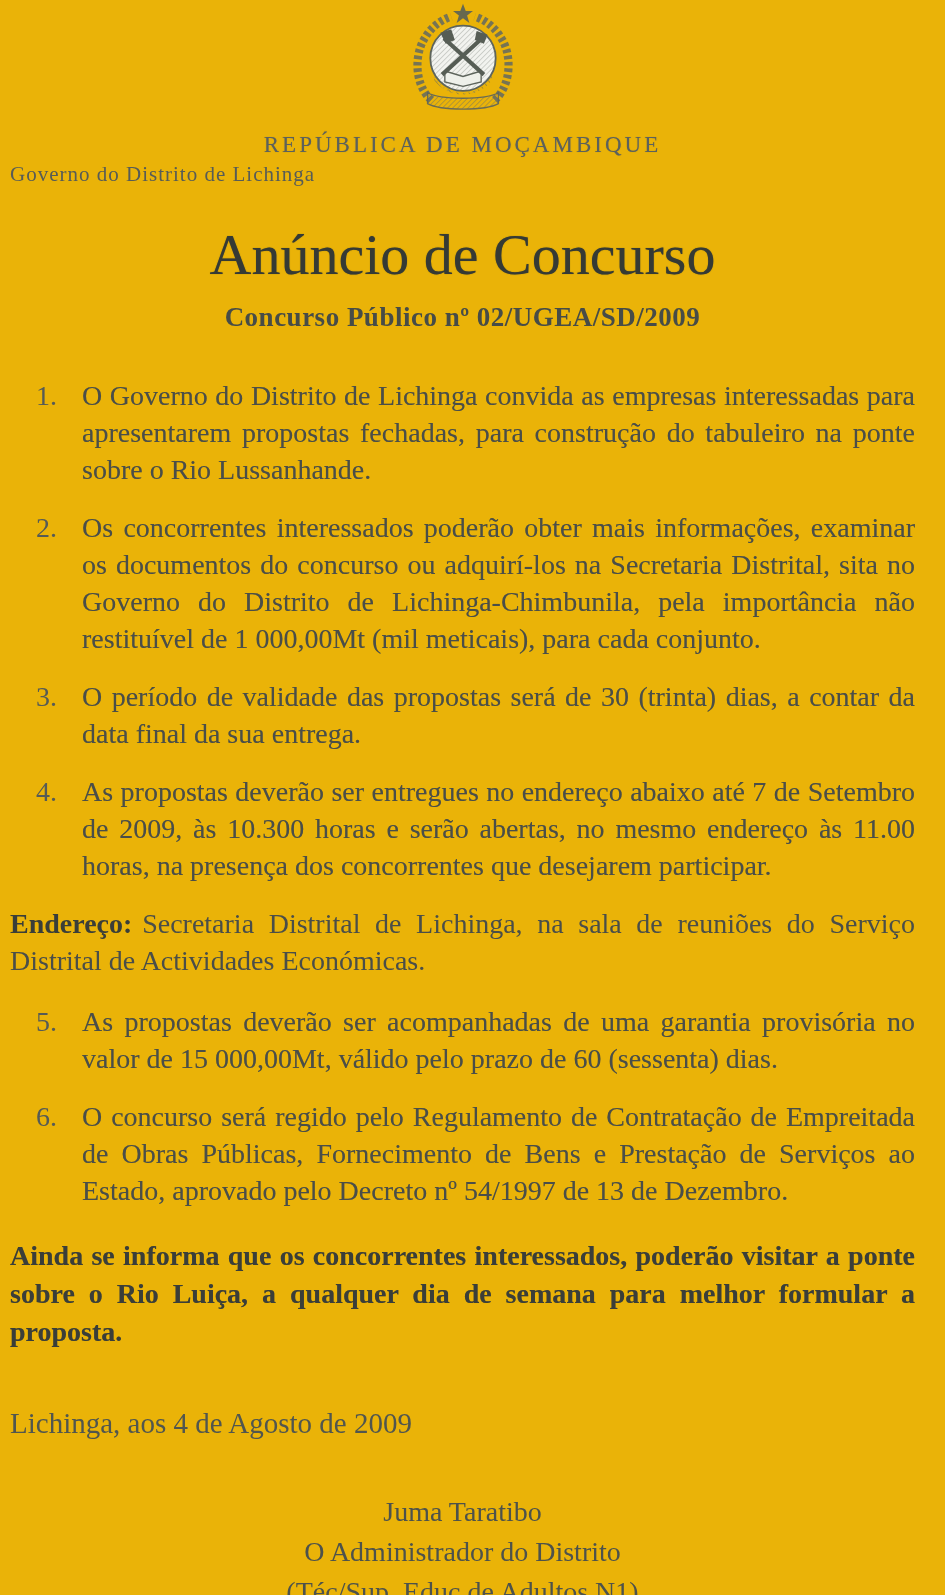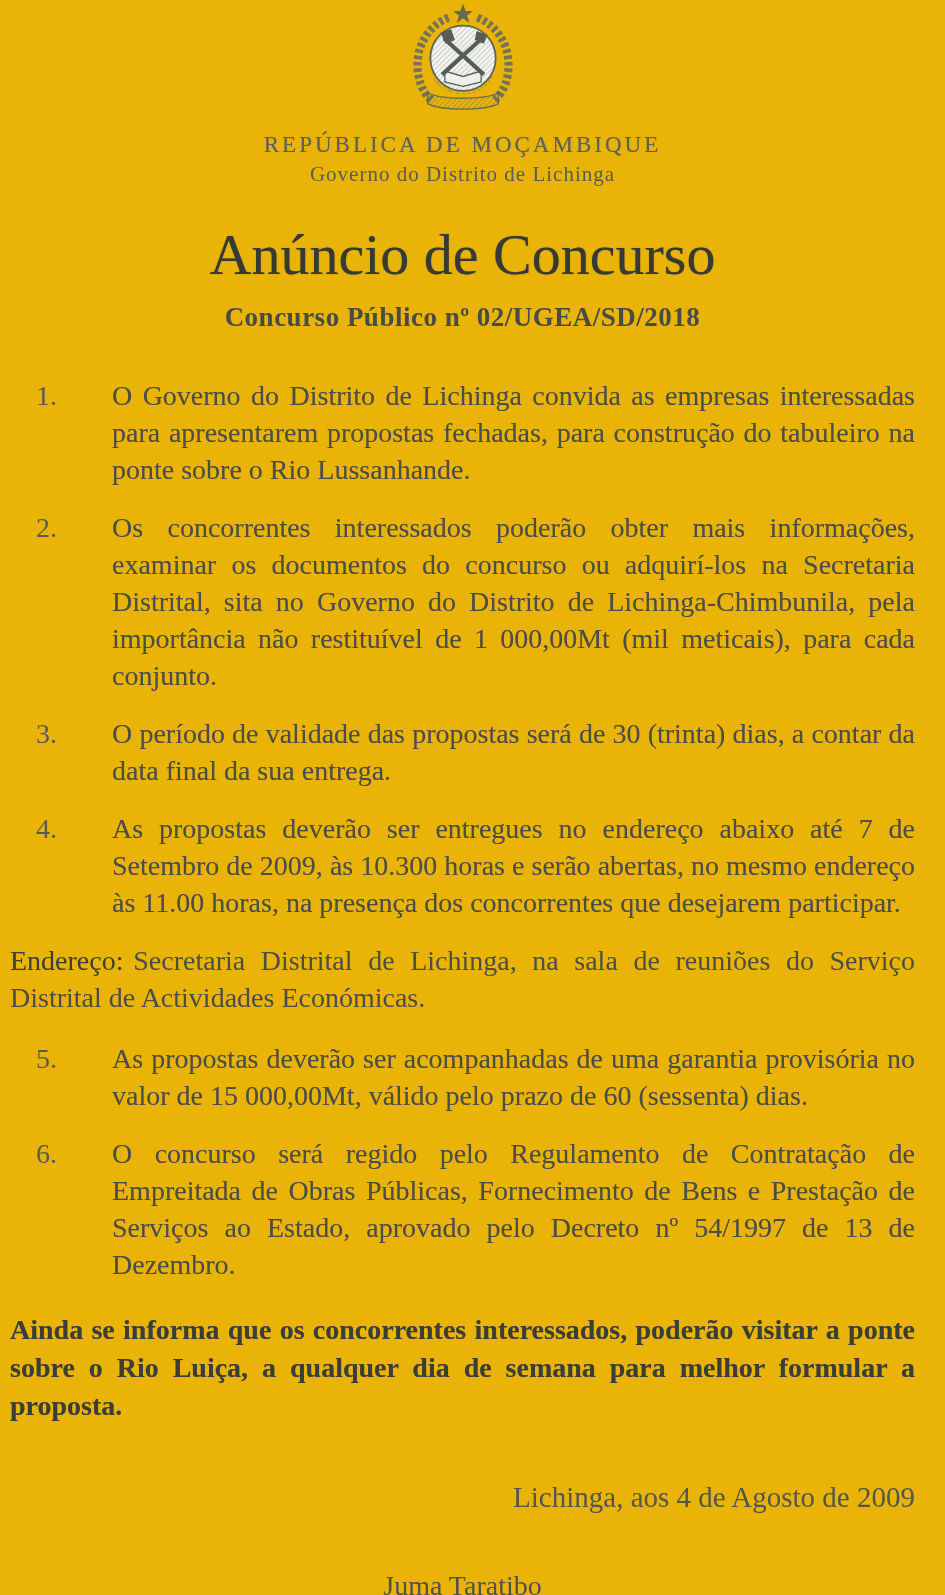--- a/index.html
+++ b/index.html
@@ -14,54 +14,53 @@
     overflow:hidden;
   }
   .emblem-wrap{text-align:center;margin-top:2px;}
   .emblem-wrap svg{display:inline-block;}
   .republic{
     text-align:center;margin-top:8px;
     font-size:23px;letter-spacing:3px;color:#5c615c;
     text-shadow:0 0 1px rgba(90,95,90,.4);
   }
   .governo{
-    text-align:center;margin-top:4px;
+    margin-top:4px;
     font-size:21px;letter-spacing:1px;color:#575c57;
   }
   .title{
     text-align:center;margin-top:34px;
     font-size:58px;font-weight:normal;color:#353a35;
     text-shadow:0 0 1px rgba(50,55,50,.55);
   }
   .subtitle{
     text-align:center;margin-top:14px;
     font-size:27px;font-weight:bold;color:#474c47;
     letter-spacing:.5px;
   }
   .list{margin-top:44px;}
   .list-item{display:flex;margin:0 0 21px 26px;}
   .list-item .num{flex:none;width:46px;font-size:28px;line-height:37px;color:#565b56;}
   .list-item .txt{
     flex:1;font-size:28px;line-height:37px;
     text-align:justify;color:#4a4e49;
     text-shadow:0 0 .6px rgba(70,75,70,.35);
-    margin-left:30px;
   }
   .address{
     margin:3px 0 24px 0;
     font-size:28px;line-height:37px;text-align:justify;color:#4a4e49;
   }
-  .address .lbl{font-weight:normal;color:#3a3e39;margin-right:.35em;}
+  .address .lbl{font-weight:bold;color:#3a3e39;margin-right:.35em;}
   .notice{
     font-size:28px;line-height:38px;font-weight:bold;
     text-align:justify;color:#3a3e39;
     text-shadow:0 0 .6px rgba(55,60,55,.4);
   }
   .dateline{
-    margin-top:56px;text-align:right;
+    margin-top:56px;text-align:left;
     font-size:29px;color:#51564f;
   }
   .signature{margin-top:52px;text-align:center;font-size:28px;line-height:40px;color:#4d524c;}
   .signature div{margin:0;}
 </style>
 </head>
 <body>
 
 <div class="page">
 
@@ -95,21 +94,21 @@
       <path d="M80 32 L92 36 L88 46 L78 42 Z" fill="#565d55"></path>
 
       <path d="M26 100 C40 108 90 108 104 100 L104 112 C90 120 40 120 26 112 Z" fill="url(#hatch)" stroke="#5d645c" stroke-width="1.5" opacity="0.9"></path>
     </svg>
   </div>
 
   <div class="republic">REPÚBLICA DE MOÇAMBIQUE</div>
   <div class="governo">Governo do Distrito de Lichinga</div>
 
   <div class="title">Anúncio de Concurso</div>
-  <div class="subtitle">Concurso Público nº 02/UGEA/SD/2018</div>
+  <div class="subtitle">Concurso Público nº 02/UGEA/SD/2009</div>
 
   <div class="list">
 
     <div class="list-item">
       <span class="num">1.</span>
       <div class="txt">O Governo do Distrito de Lichinga convida as empresas interessadas para apresentarem propostas fechadas, para construção do tabuleiro na ponte sobre o Rio Lussanhande.</div>
     </div>
 
     <div class="list-item">
       <span class="num">2.</span>

